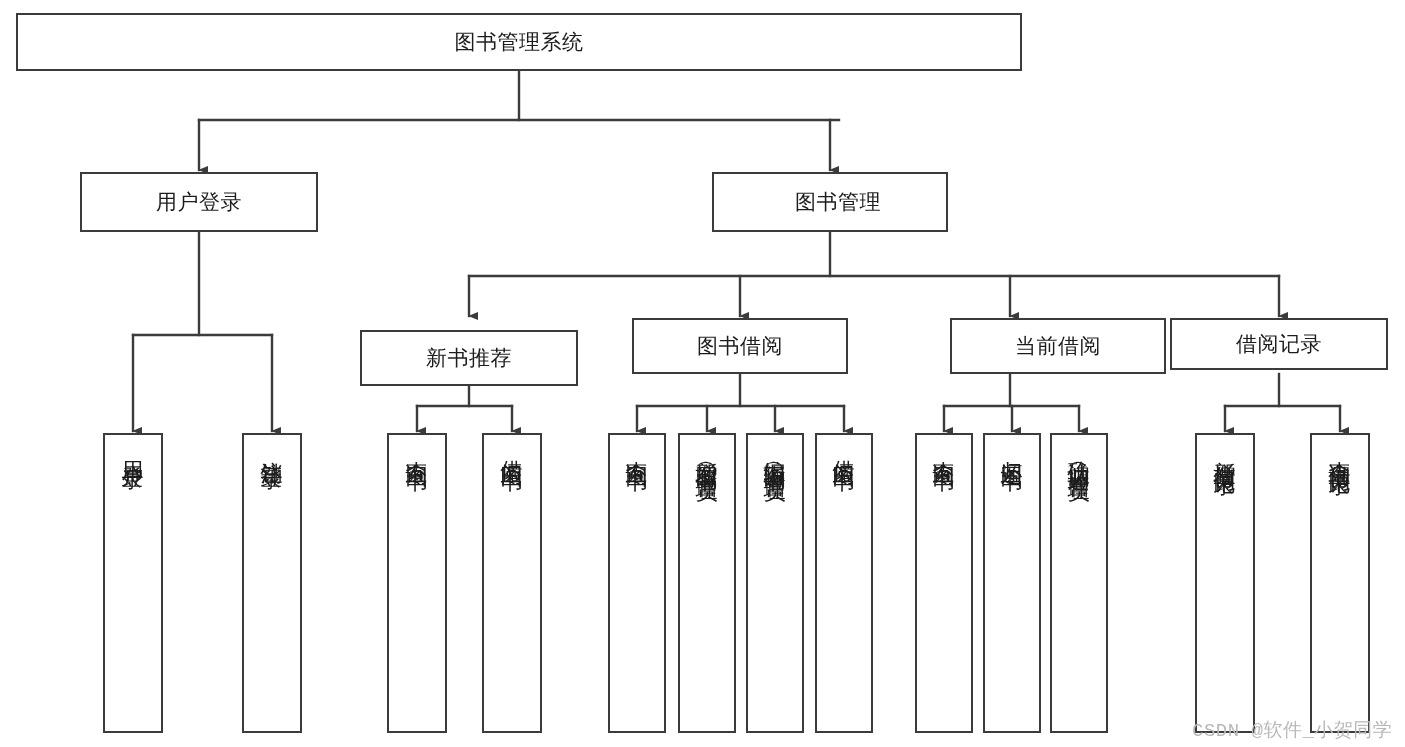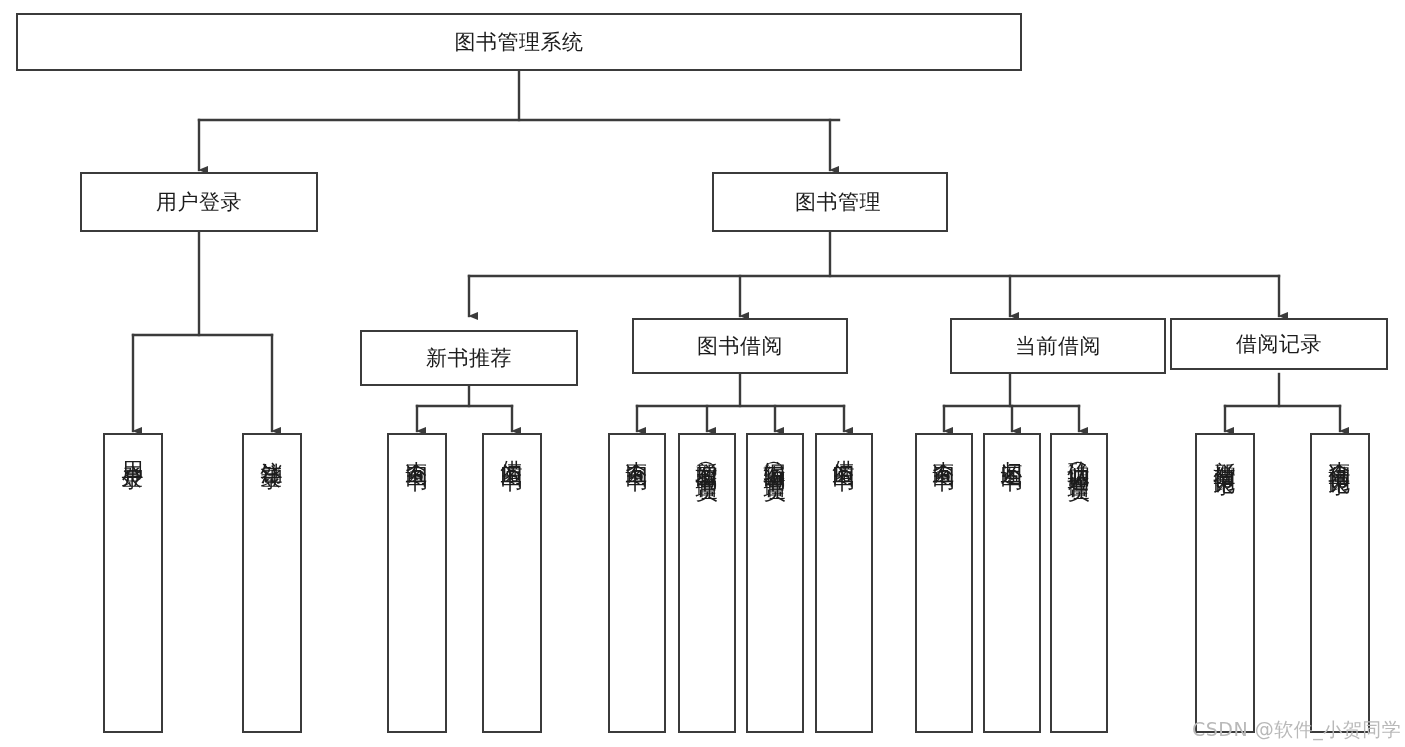--- a/index.html
+++ b/index.html
@@ -185,15 +185,15 @@
   <div class="node-box vertical" style="left:1050px; top:433px; width:58px; height:300px;">
     <span class="node-label">确认归还（管理员）</span>
   </div>
   <div class="node-box vertical" style="left:1195px; top:433px; width:60px; height:300px;">
     <span class="node-label">新增借阅记录</span>
   </div>
   <div class="node-box vertical" style="left:1310px; top:433px; width:60px; height:300px;">
     <span class="node-label">查询借阅记录</span>
   </div>
 
-  <div class="watermark" style="left:1192px; top:717px;">CSDN @软件_小贺同学</div>
+  <div class="watermark" style="left:1192px; top:717px;font-family:Liberation Mono, monospace;">CSDN @软件_小贺同学</div>
 
 </div>
 
 </body></html>

